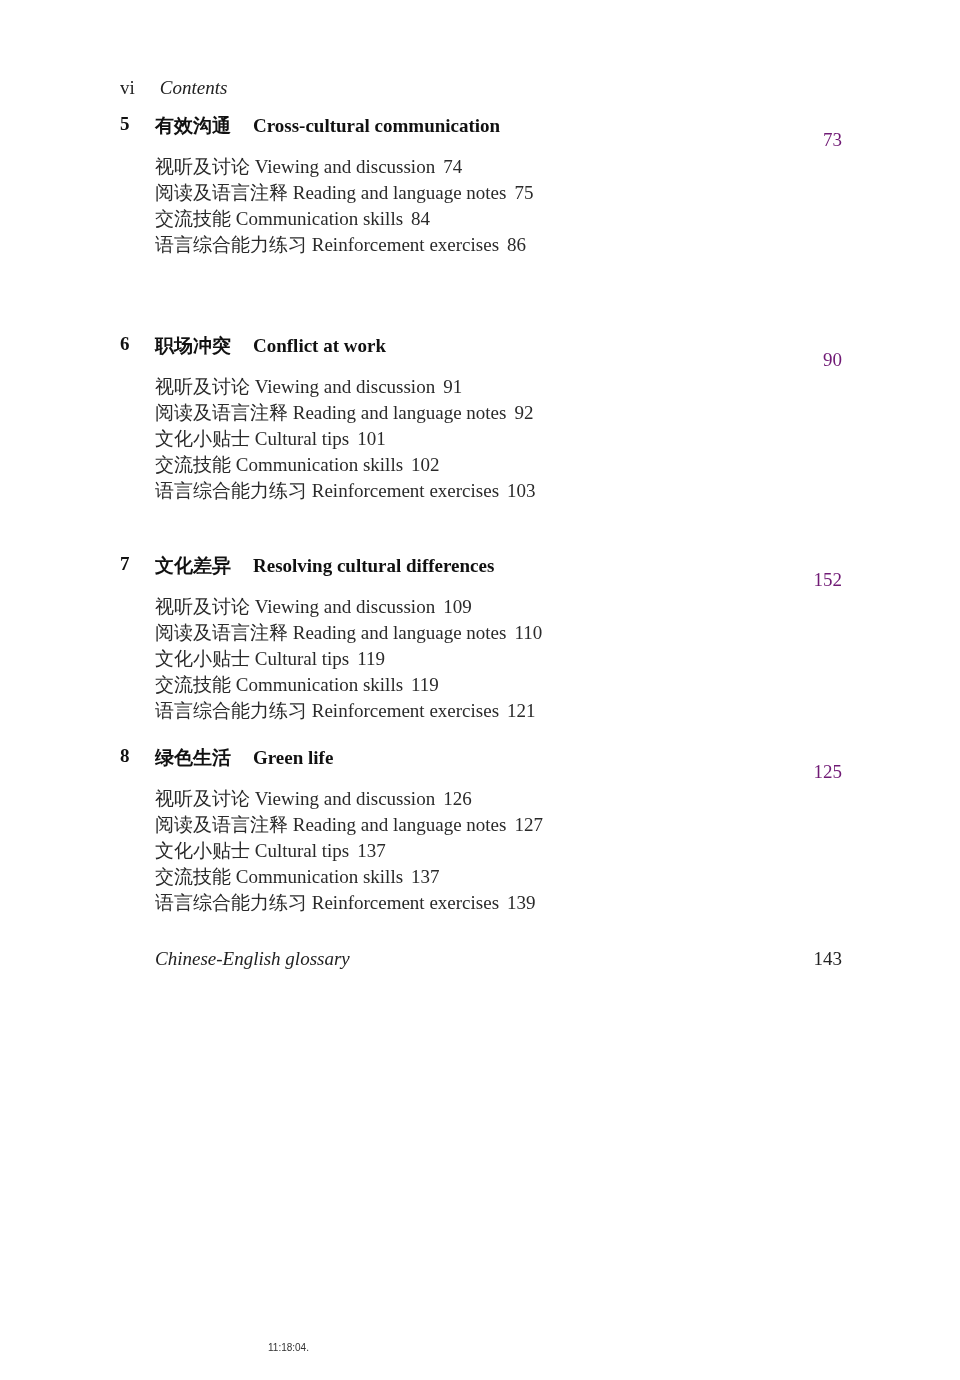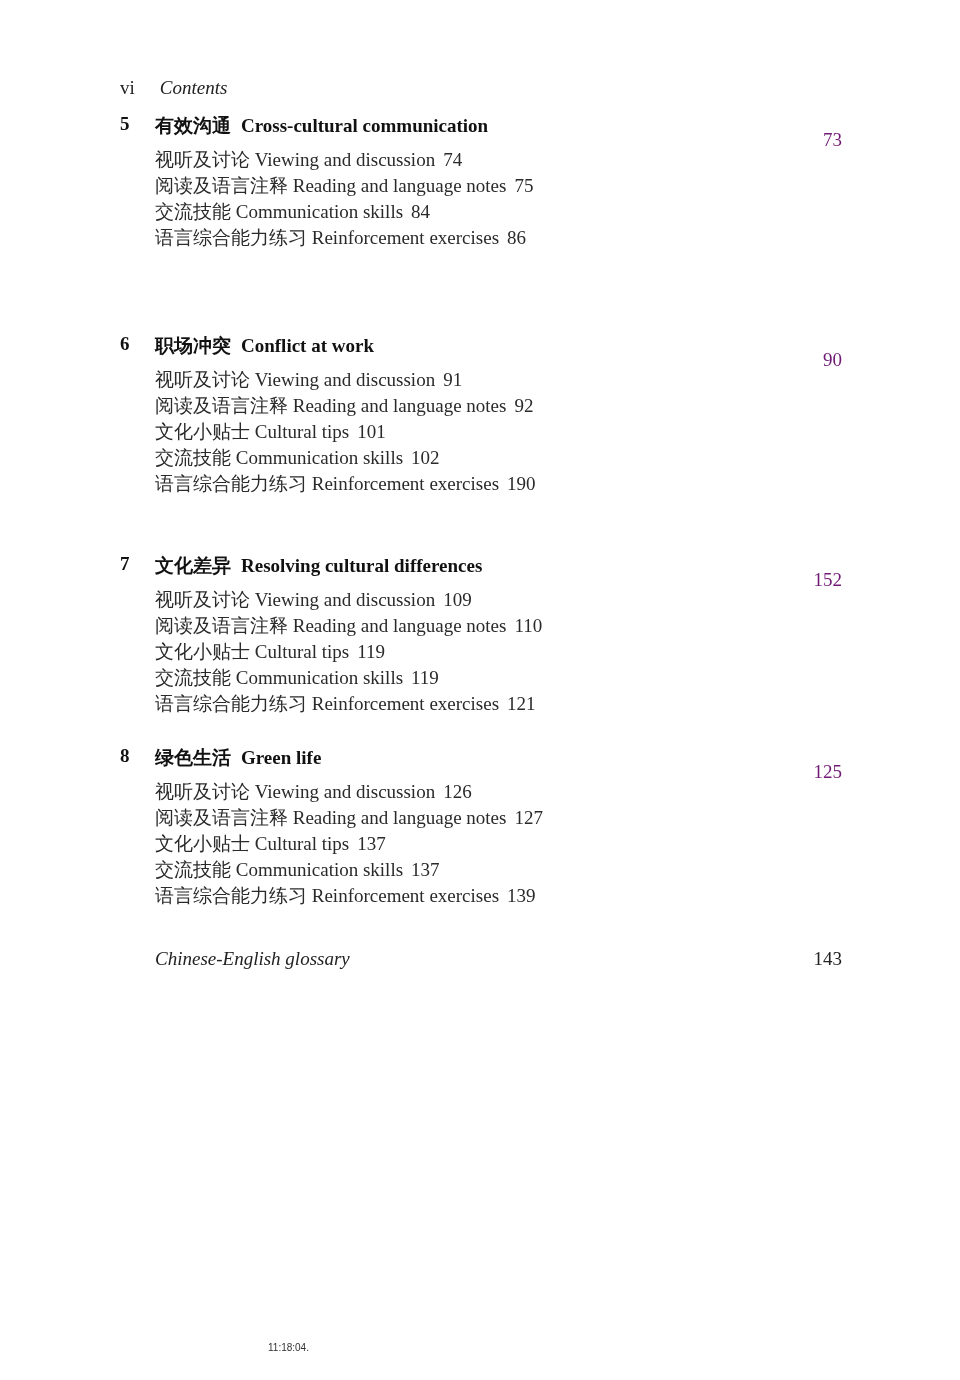--- a/index.html
+++ b/index.html
@@ -6,23 +6,23 @@
   body { width: 960px; height: 1380px; position: relative; overflow: hidden;
          font-family: "Liberation Serif", "DejaVu Serif", serif; color: #222; }
   .page { position: absolute; left: 0; top: 0; width: 960px; height: 1137px; }
   .running-head { position: absolute; top: 77px; left: 120px; font-size: 19px; }
   .running-head .folio { display: inline-block; width: 35px; }
   .running-head .title { font-style: italic; }
   .chapter { position: absolute; left: 120px; width: 722px; }
   .chapter-row { position: relative; height: 26px; font-size: 19px; font-weight: bold; color: #111; }
   .chapter-num { position: absolute; left: 0; top: 0; }
   .chapter-title { position: absolute; left: 35px; top: 0; }
-  .chapter-title .zh { margin-right: 10px; }
+  .chapter-title .zh { margin-right: 22px; }
   .chapter-page { position: absolute; right: 0; top: 16px; font-weight: normal; color: #701a75; }
-  .sections { margin-left: 35px; margin-top: 8px; }
+  .sections { margin-left: 35px; margin-top: 15px; }
   .section { font-size: 19px; height: 26px; line-height: 26px; color: #2a2a2a; white-space: nowrap; }
   .section .pg { margin-left: 8px; }
   .glossary { position: absolute; top: 948px; left: 120px; width: 722px; font-size: 19px; }
   .glossary .gl-title { position: absolute; left: 35px; font-style: italic; }
   .glossary .gl-page { position: absolute; right: 0; }
   .footer-time { position: absolute; top: 1342px; left: 268px; font-family: Liberation Sans, sans-serif; font-size: 10px; color: #333; }
 </style>
 </head>
 <body>
 
@@ -55,21 +55,21 @@
       <span class="chapter-title">
         <span class="zh">职场冲突</span><span>Conflict at work</span>
       </span>
       <span class="chapter-page">90</span>
     </div>
     <div class="sections">
       <div class="section"><span>视听及讨论</span> <span>Viewing and discussion</span><span class="pg">91</span></div>
       <div class="section"><span>阅读及语言注释</span> <span>Reading and language notes</span><span class="pg">92</span></div>
       <div class="section"><span>文化小贴士</span> <span>Cultural tips</span><span class="pg">101</span></div>
       <div class="section"><span>交流技能</span> <span>Communication skills</span><span class="pg">102</span></div>
-      <div class="section"><span>语言综合能力练习</span> <span>Reinforcement exercises</span><span class="pg">190</span></div>
+      <div class="section"><span>语言综合能力练习</span> <span>Reinforcement exercises</span><span class="pg">103</span></div>
     </div>
   </div>
 
   <div class="chapter" style="top:553px;">
     <div class="chapter-row">
       <span class="chapter-num">7</span>
       <span class="chapter-title">
         <span class="zh">文化差异</span><span>Resolving cultural differences</span>
       </span>
       <span class="chapter-page">152</span>

